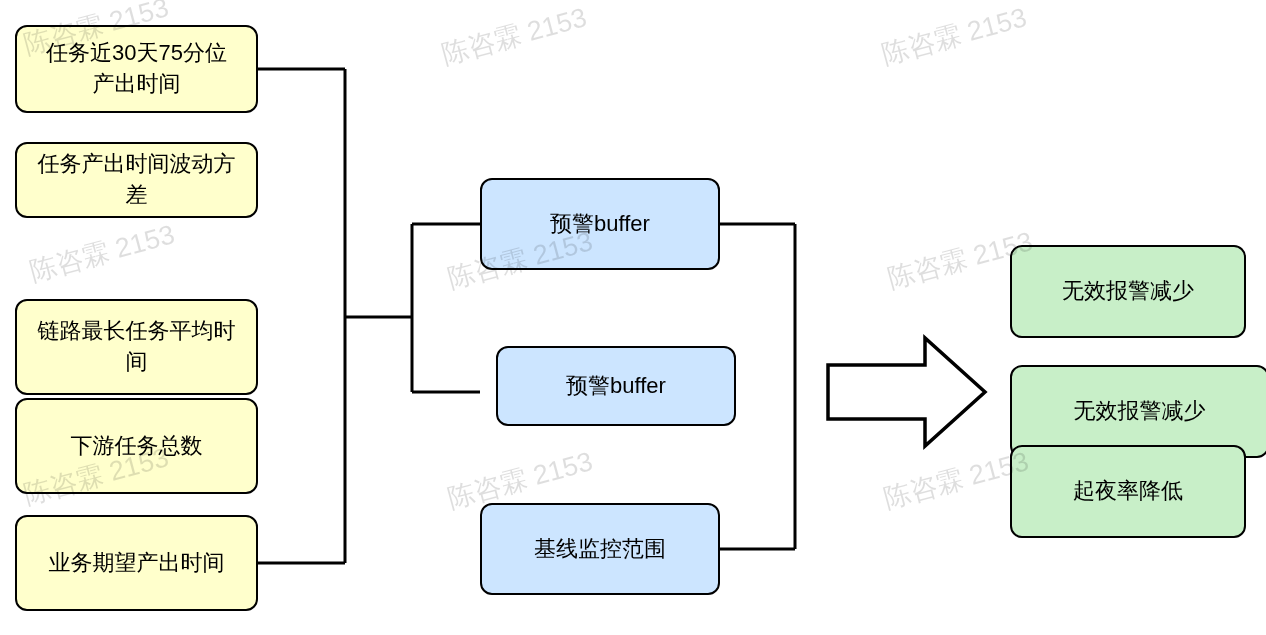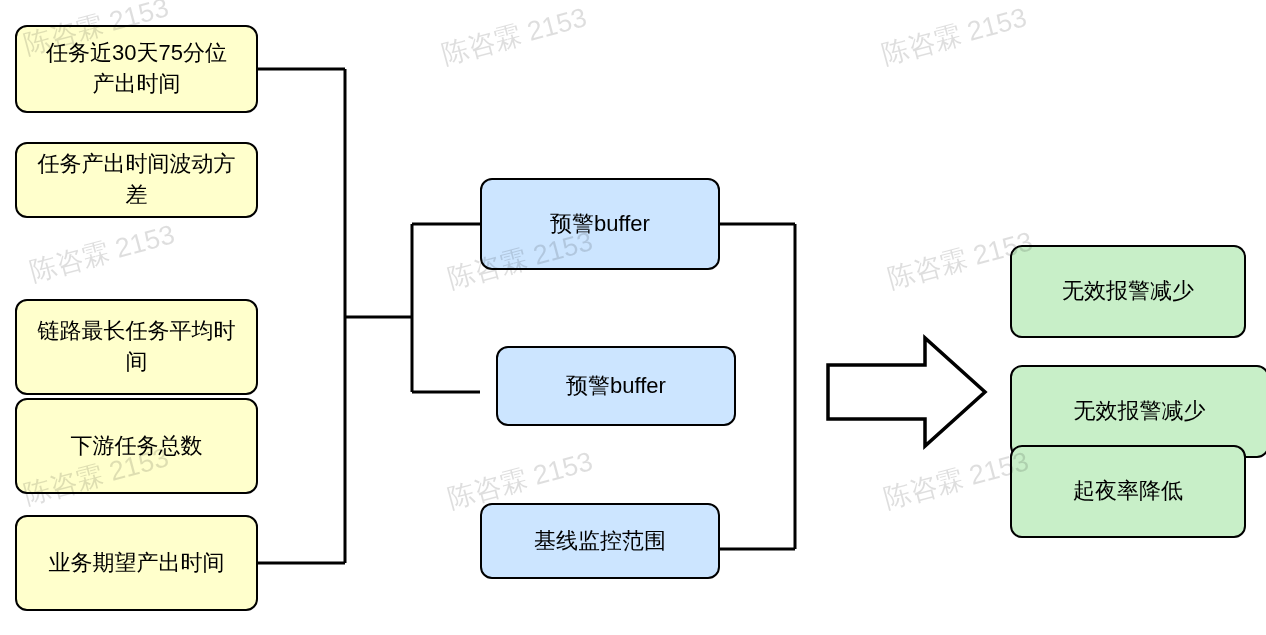--- a/index.html
+++ b/index.html
@@ -36,21 +36,21 @@
   
   .in1 { left: 15px; top: 25px;  width: 243px; height: 88px; }
   .in2 { left: 15px; top: 142px; width: 243px; height: 76px; }
   .in3 { left: 15px; top: 267px; width: 243px; height: 96px; margin-top: 32px; }
   .in4 { left: 15px; top: 398px; width: 243px; height: 96px; font-family: Liberation Serif, serif; }
   .in5 { left: 15px; top: 515px; width: 243px; height: 96px; }
 
   
   .mid1 { left: 480px; top: 178px; width: 240px; height: 92px; }
   .mid2 { left: 496px; top: 346px; width: 240px; height: 80px; }
-  .mid3 { left: 480px; top: 503px; width: 240px; height: 76px; }
+  .mid3 { left: 480px; top: 503px; width: 240px; height: 92px; }
 
   
   .out1 { left: 1010px; top: 245px; width: 236px; height: 93px; }
   .out2 { left: 1010px; top: 365px; width: 259px; height: 93px; }
   .out3 { left: 1010px; top: 445px; width: 236px; height: 93px; }
 
   
   .wm {
     position: absolute;
     transform: rotate(-15deg);

